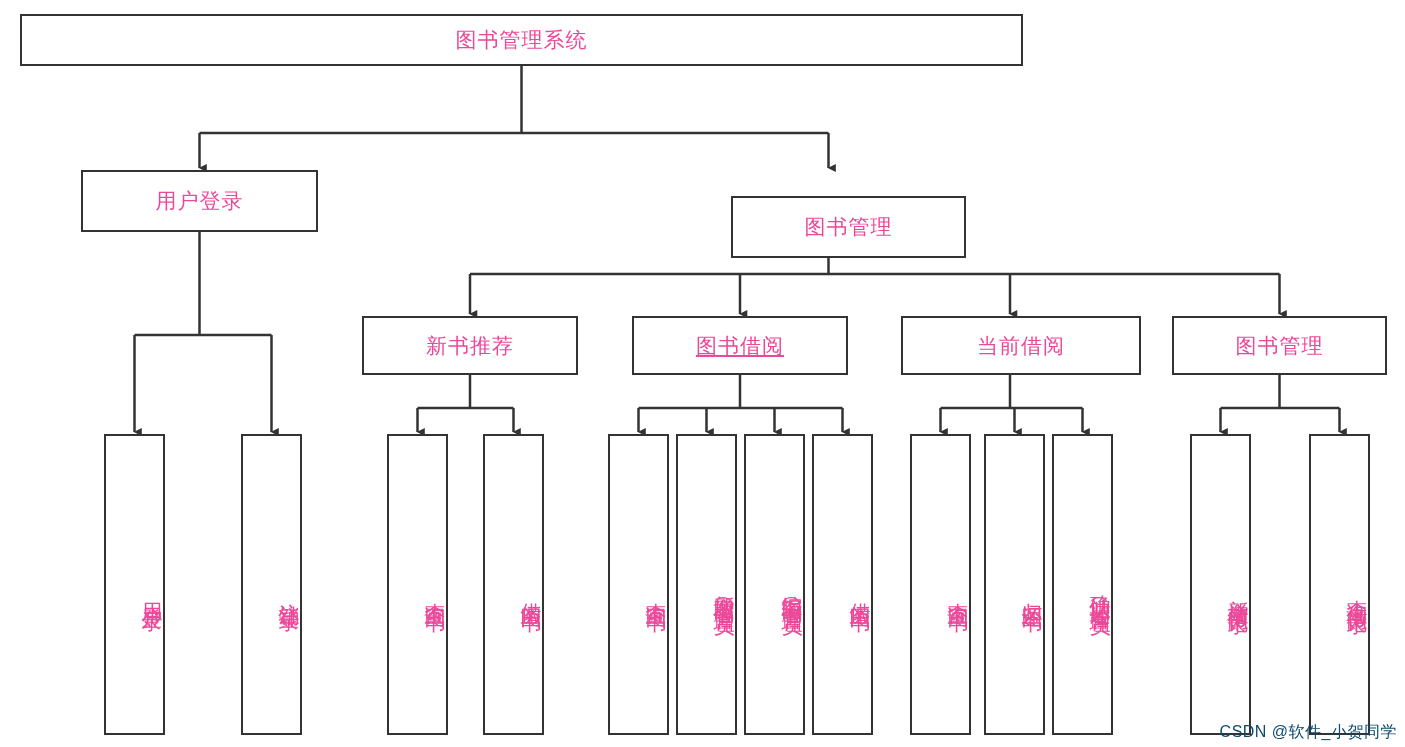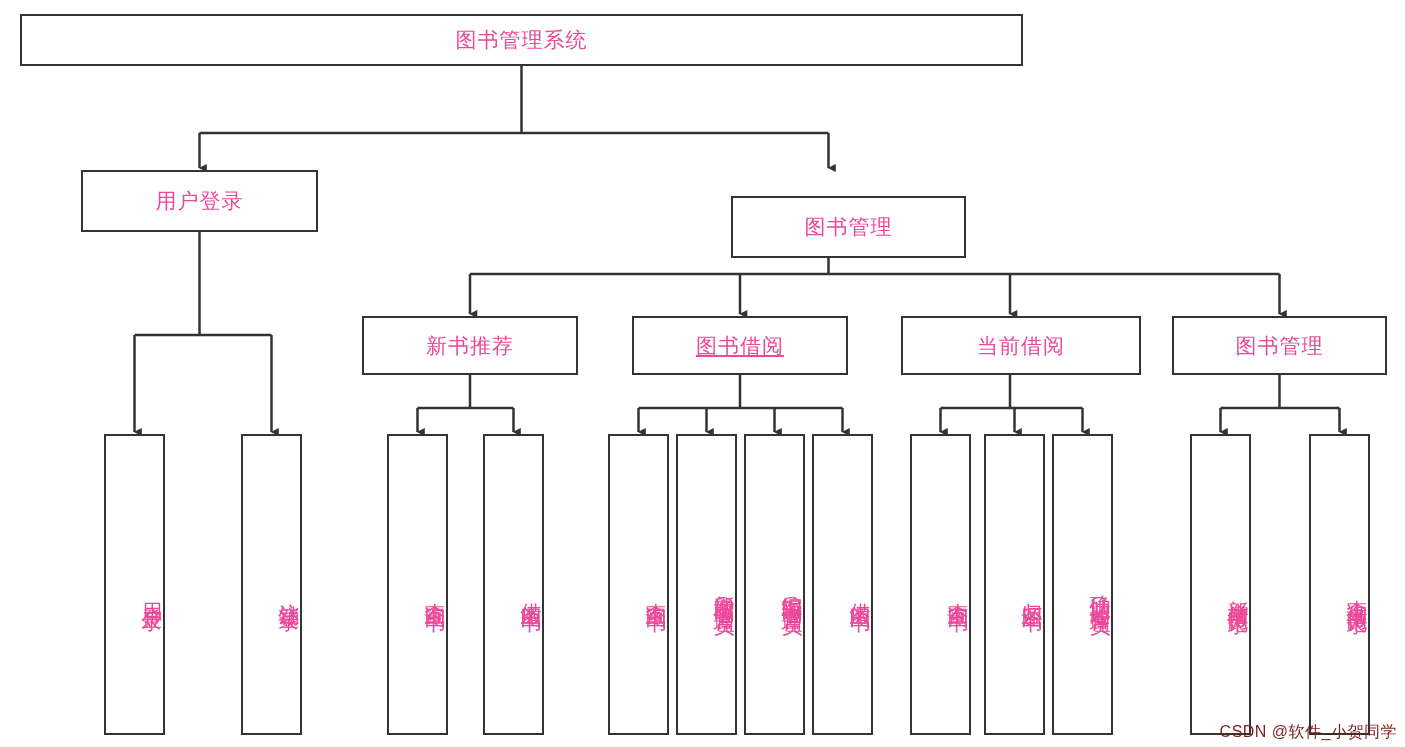--- a/index.html
+++ b/index.html
@@ -3,21 +3,21 @@
 <meta charset="utf-8">
 <style>
   html,body{margin:0;padding:0;}
   body{width:1405px;height:747px;background:#ffffff;font-family:"Liberation Sans","DejaVu Sans",sans-serif;overflow:hidden;}
   #stage{position:relative;width:1405px;height:747px;}
   #wires{position:absolute;left:0;top:0;width:1405px;height:747px;}
   .node{position:absolute;box-sizing:border-box;background:#ffffff;border:2.5px solid #333333;display:flex;align-items:center;justify-content:center;color:#ec4899;}
   .node.h{font-size:21px;letter-spacing:1px;}
   .node.v{writing-mode:vertical-rl;text-orientation:upright;font-size:21px;letter-spacing:3px;padding-top:14px;align-items:flex-start;justify-content:center;line-height:1.0;}
   .node.v .txt{writing-mode:vertical-rl;text-orientation:upright;}
-  #watermark{position:absolute;right:8px;bottom:4px;font-size:16px;color:#7f1d1d;white-space:nowrap;letter-spacing:0.5px;}
+  #watermark{position:absolute;right:8px;bottom:4px;font-size:16px;color:#0c4a6e;white-space:nowrap;letter-spacing:0.5px;}
 </style>
 </head>
 <body>
 
 <div id="stage">
   <svg id="wires" viewBox="0 0 1405 747" xmlns="http://www.w3.org/2000/svg">
     <defs>
       <marker id="arrow" markerWidth="9" markerHeight="9" refX="4.2" refY="7.6" orient="auto" markerUnits="userSpaceOnUse">
         <path d="M0.3,0.3 L8.1,0.3 L4.2,8.4 Z" fill="#333333"></path>
       </marker>

